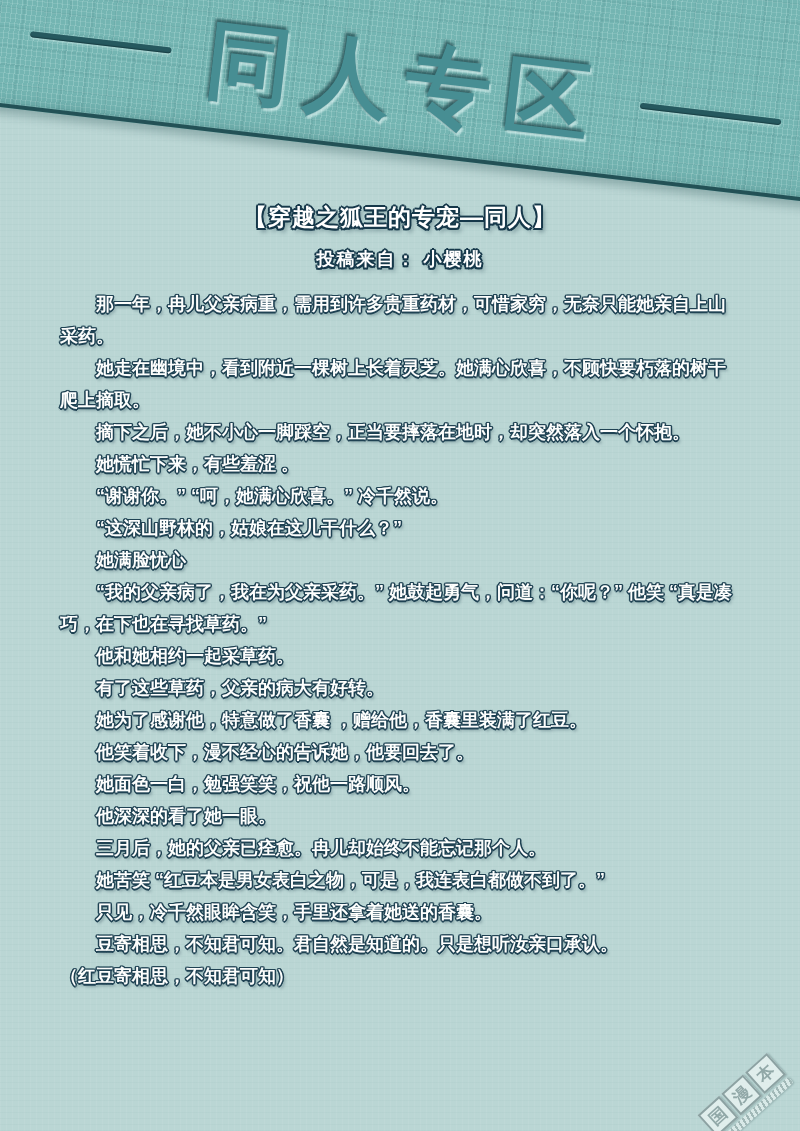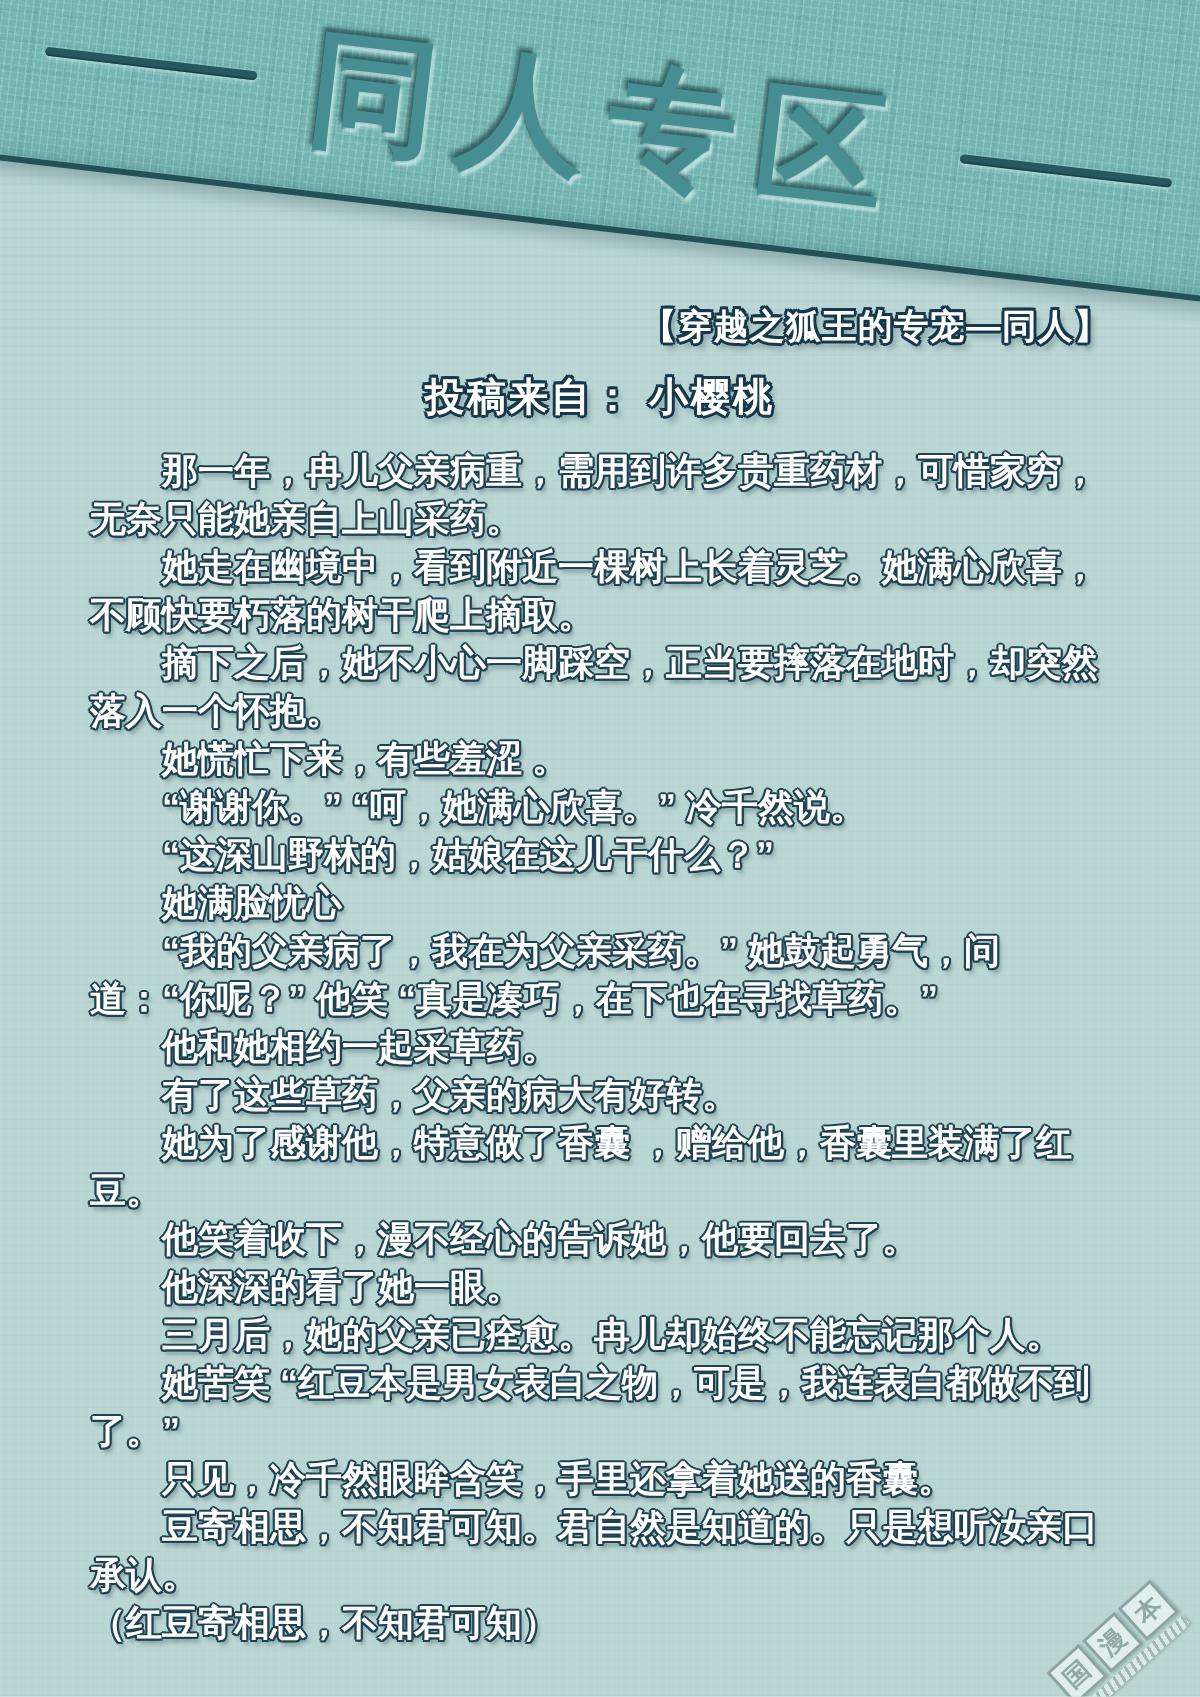--- a/index.html
+++ b/index.html
@@ -61,23 +61,23 @@
       1px 1px 0 #1f4253, -1px 1px 0 #1f4253, 1px -1px 0 #1f4253, -1px -1px 0 #1f4253,
       2px 3px 3px rgba(18,48,62,.38);
   }
   .ol-strong{
     color:#ffffff;font-weight:bold;
     text-shadow:
       2px 0 0 #16384a, -2px 0 0 #16384a, 0 2px 0 #16384a, 0 -2px 0 #16384a,
       1.5px 1.5px 0 #16384a, -1.5px 1.5px 0 #16384a, 1.5px -1.5px 0 #16384a, -1.5px -1.5px 0 #16384a,
       3px 4px 4px rgba(18,48,62,.40);
   }
-  .post-title{margin:0;text-align:right;font-size:23px;letter-spacing:1px;}
-  .post-author{margin:14px 0 0;text-align:center;font-size:26px;letter-spacing:2px;}
-  .story{margin-top:17px;font-size:24px;line-height:32px;}
+  .post-title{margin:0;text-align:center;font-size:23px;letter-spacing:1px;}
+  .post-author{margin:14px 0 0;text-align:center;font-size:18px;letter-spacing:2px;}
+  .story{margin-top:17px;font-size:18px;line-height:32px;}
   .story p{margin:0;text-indent:2em;word-break:break-all;}
   .story p.center{text-indent:0;text-align:left;}
 
   
   .watermark{
     position:absolute;right:8px;bottom:12px;
     transform:rotate(-42deg);transform-origin:center;
     opacity:.85;
   }
   .wm-boxes{display:flex;gap:3px;}
@@ -117,20 +117,21 @@
         <p>摘下之后，她不小心一脚踩空，正当要摔落在地时，却突然落入一个怀抱。</p>
         <p>她慌忙下来，有些羞涩 。</p>
         <p>“谢谢你。” “呵，她满心欣喜。” 冷千然说。</p>
         <p>“这深山野林的，姑娘在这儿干什么？”</p>
         <p>她满脸忧心</p>
         <p>“我的父亲病了，我在为父亲采药。” 她鼓起勇气，问道：“你呢？” 他笑 “真是凑巧，在下也在寻找草药。”</p>
         <p>他和她相约一起采草药。</p>
         <p>有了这些草药，父亲的病大有好转。</p>
         <p>她为了感谢他，特意做了香囊 ，赠给他，香囊里装满了红豆。</p>
         <p>他笑着收下，漫不经心的告诉她，他要回去了。</p>
+        <p>她面色一白，勉强笑笑，祝他一路顺风。</p>
         <p>他深深的看了她一眼。</p>
         <p>三月后，她的父亲已痊愈。冉儿却始终不能忘记那个人。</p>
         <p>她苦笑 “红豆本是男女表白之物，可是，我连表白都做不到了。”</p>
         <p>只见，冷千然眼眸含笑，手里还拿着她送的香囊。</p>
         <p>豆寄相思，不知君可知。君自然是知道的。只是想听汝亲口承认。</p>
         <p class="center">（红豆寄相思，不知君可知）</p>
       </div>
   </main>
 
   <div class="watermark">

